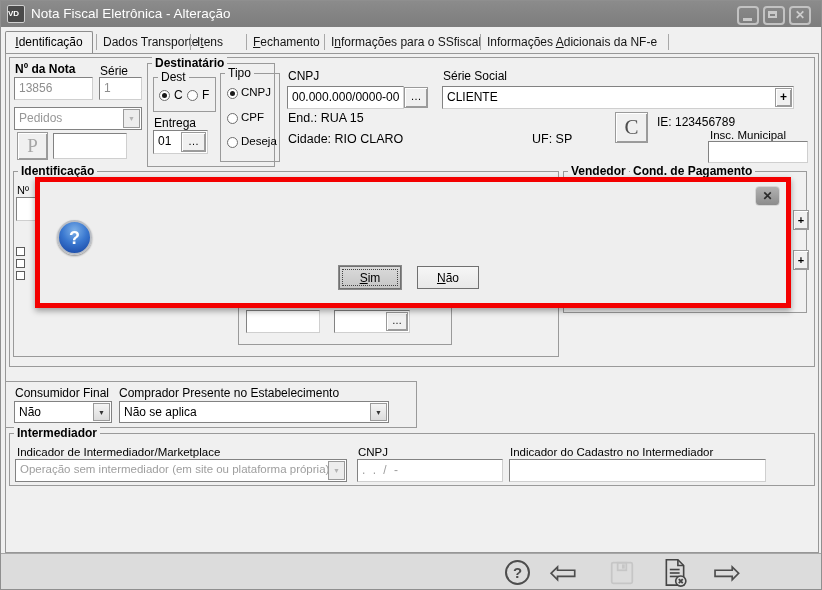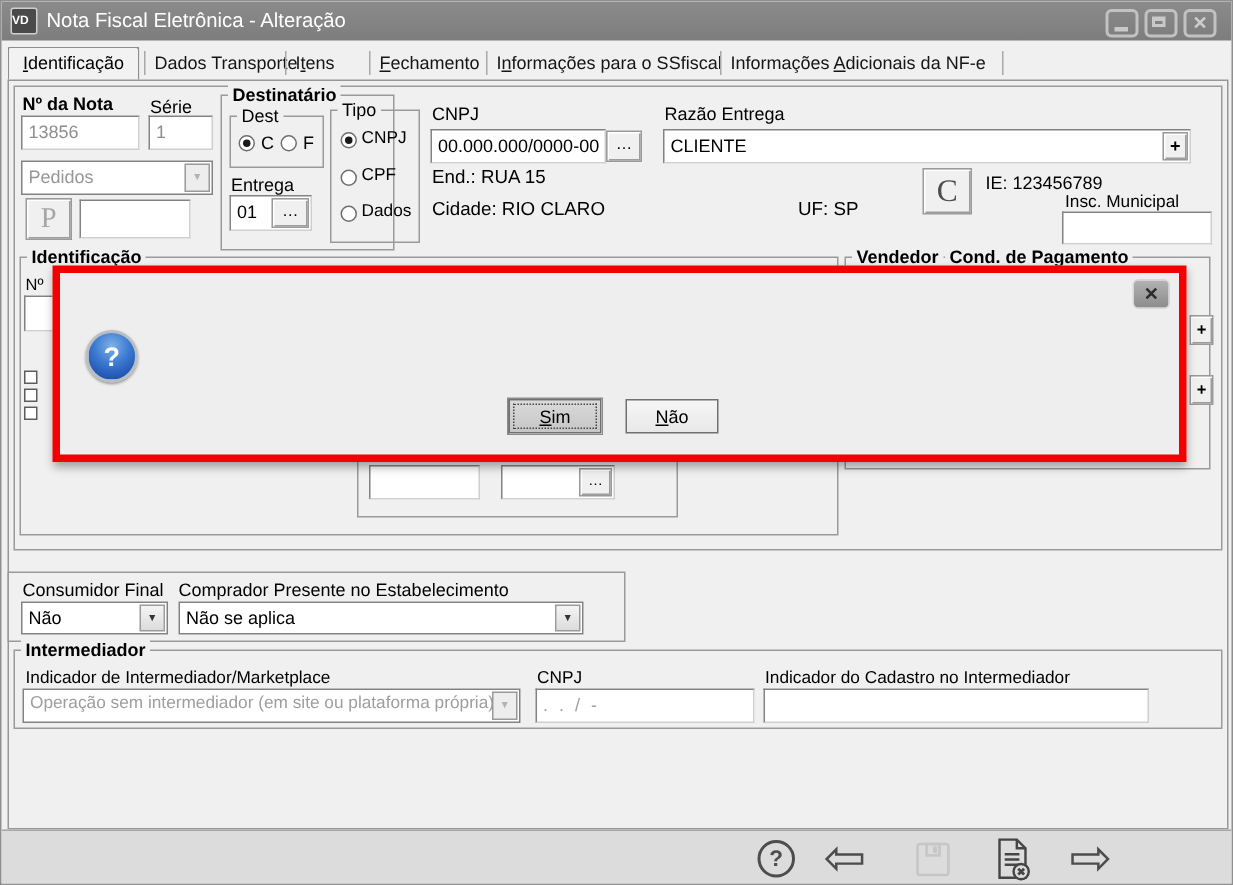--- a/index.html
+++ b/index.html
@@ -88,21 +88,21 @@
   <div class="fld" style="left:98px;top:76px;width:43px;height:23px;color:#8e8e8e;">1</div>
 
   <div class="combo fldgray" style="left:13px;top:106px;width:128px;height:23px;">
     <span>Pedidos</span>
     <span class="arrowbtn dis">▼</span>
   </div>
 
   <div class="btn" style="left:16px;top:131px;width:31px;height:28px;font-family:'Liberation Serif',serif;font-size:19px;color:#a6a6a6;line-height:26px;">P</div>
   <div class="fld" style="left:52px;top:132px;width:74px;height:26px;"></div>
 
-  <div class="grp" style="left:146px;top:62px;width:116px;height:104px;">
+  <div class="grp" style="left:146px;top:62px;width:128px;height:104px;">
     <span class="legend b" style="left:4px;">Destinatário</span>
 
     <div class="grp" style="left:5px;top:13px;width:63px;height:35px;">
       <span class="legend" style="left:4px;">Dest</span>
       <span class="radio on" style="left:5px;top:12px;"></span>
       <span class="lbl" style="left:20px;top:10px;">C</span>
       <span class="radio" style="left:33px;top:12px;"></span>
       <span class="lbl" style="left:48px;top:10px;">F</span>
     </div>
 
@@ -110,28 +110,28 @@
     <div class="fld" style="left:5px;top:66px;width:55px;height:24px;">01</div>
     <div class="btn" style="left:33px;top:68px;width:25px;height:20px;font-size:11px;line-height:16px;">…</div>
 
     <div class="grp" style="left:72px;top:9px;width:60px;height:89px;text-decoration:underline;">
       <span class="legend" style="left:4px;">Tipo</span>
       <span class="radio on" style="left:6px;top:14px;"></span>
       <span class="lbl" style="left:20px;top:12px;font-size:11.5px;">CNPJ</span>
       <span class="radio" style="left:6px;top:39px;"></span>
       <span class="lbl" style="left:20px;top:37px;font-size:11.5px;">CPF</span>
       <span class="radio" style="left:6px;top:63px;"></span>
-      <span class="lbl" style="left:20px;top:61px;font-size:11.5px;">Dados</span>
+      <span class="lbl" style="left:20px;top:61px;font-size:11.5px;">Deseja</span>
     </div>
   </div>
 
   <div class="lbl" style="left:287px;top:68px;">CNPJ</div>
   <div class="fld" style="left:286px;top:85px;width:117px;height:23px;">00.000.000/0000-00</div>
   <div class="btn" style="left:403px;top:86px;width:24px;height:21px;font-size:11px;line-height:17px;">…</div>
-  <div class="lbl" style="left:442px;top:68px;">Razão Entrega</div>
+  <div class="lbl" style="left:442px;top:68px;">Série Social</div>
   <div class="fld" style="left:441px;top:85px;width:352px;height:23px;">CLIENTE</div>
   <div class="btn" style="left:774px;top:87px;width:17px;height:19px;font-size:12px;line-height:17px;font-weight:bold;">+</div>
 
   <div class="lbl" style="left:287px;top:110px;font-size:12.5px;">End.: RUA 15</div>
   <div class="lbl" style="left:287px;top:131px;font-size:12.5px;">Cidade: RIO CLARO</div>
   <div class="lbl" style="left:531px;top:131px;font-size:12.5px;">UF: SP</div>
   <div class="btn" style="left:614px;top:111px;width:33px;height:31px;font-family:'Liberation Serif',serif;font-size:21px;color:#4e4e4e;line-height:29px;">C</div>
   <div class="lbl" style="left:656px;top:114px;">IE: 123456789</div>
   <div class="lbl" style="left:709px;top:128px;font-size:11.5px;">Insc. Municipal</div>
   <div class="fld" style="left:707px;top:140px;width:100px;height:22px;"></div>

